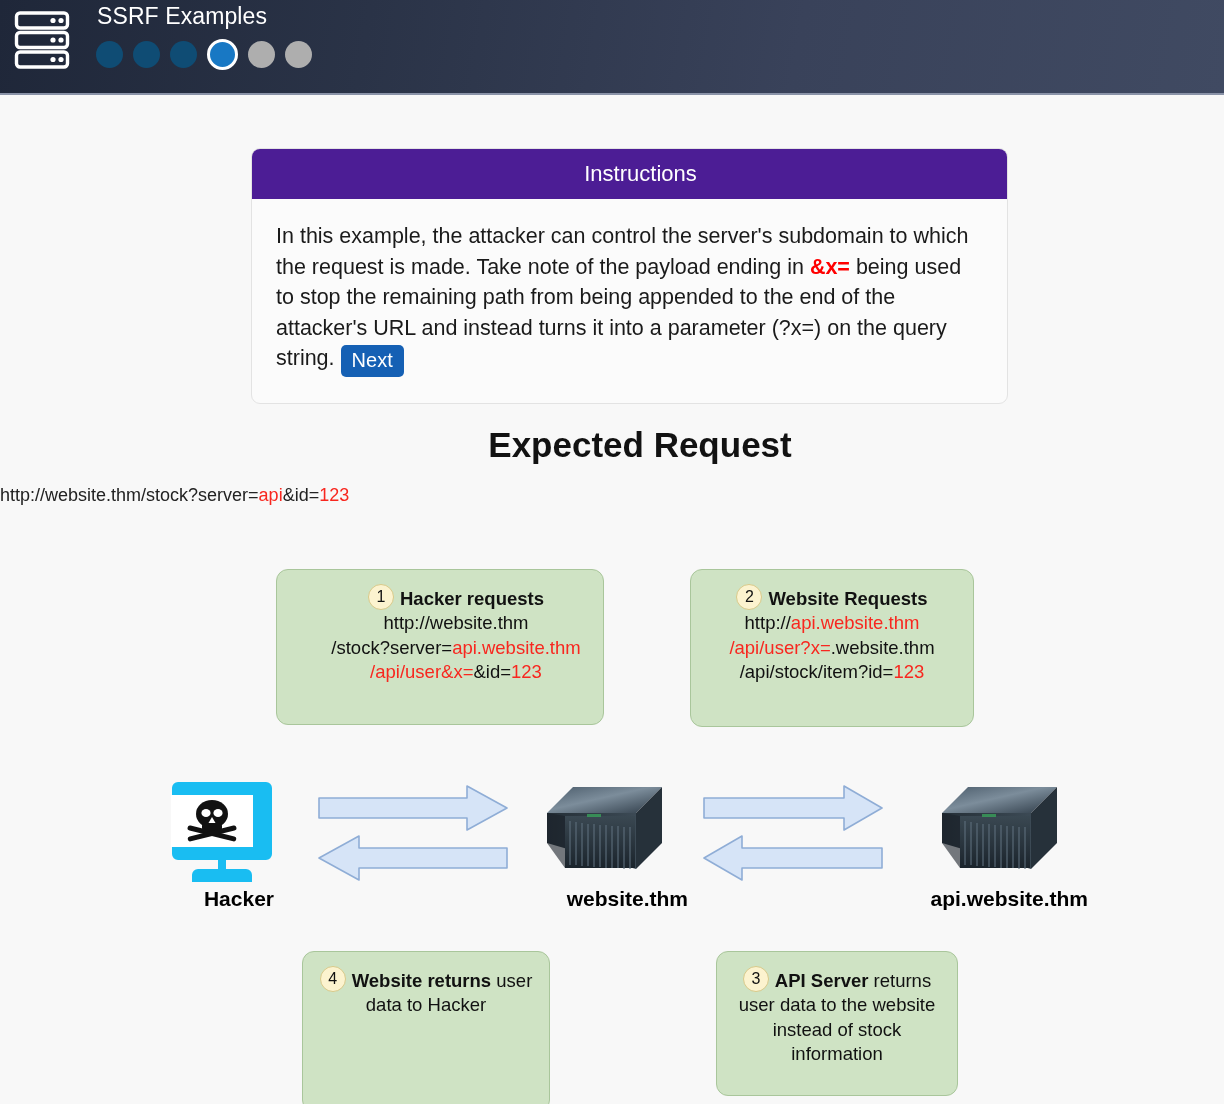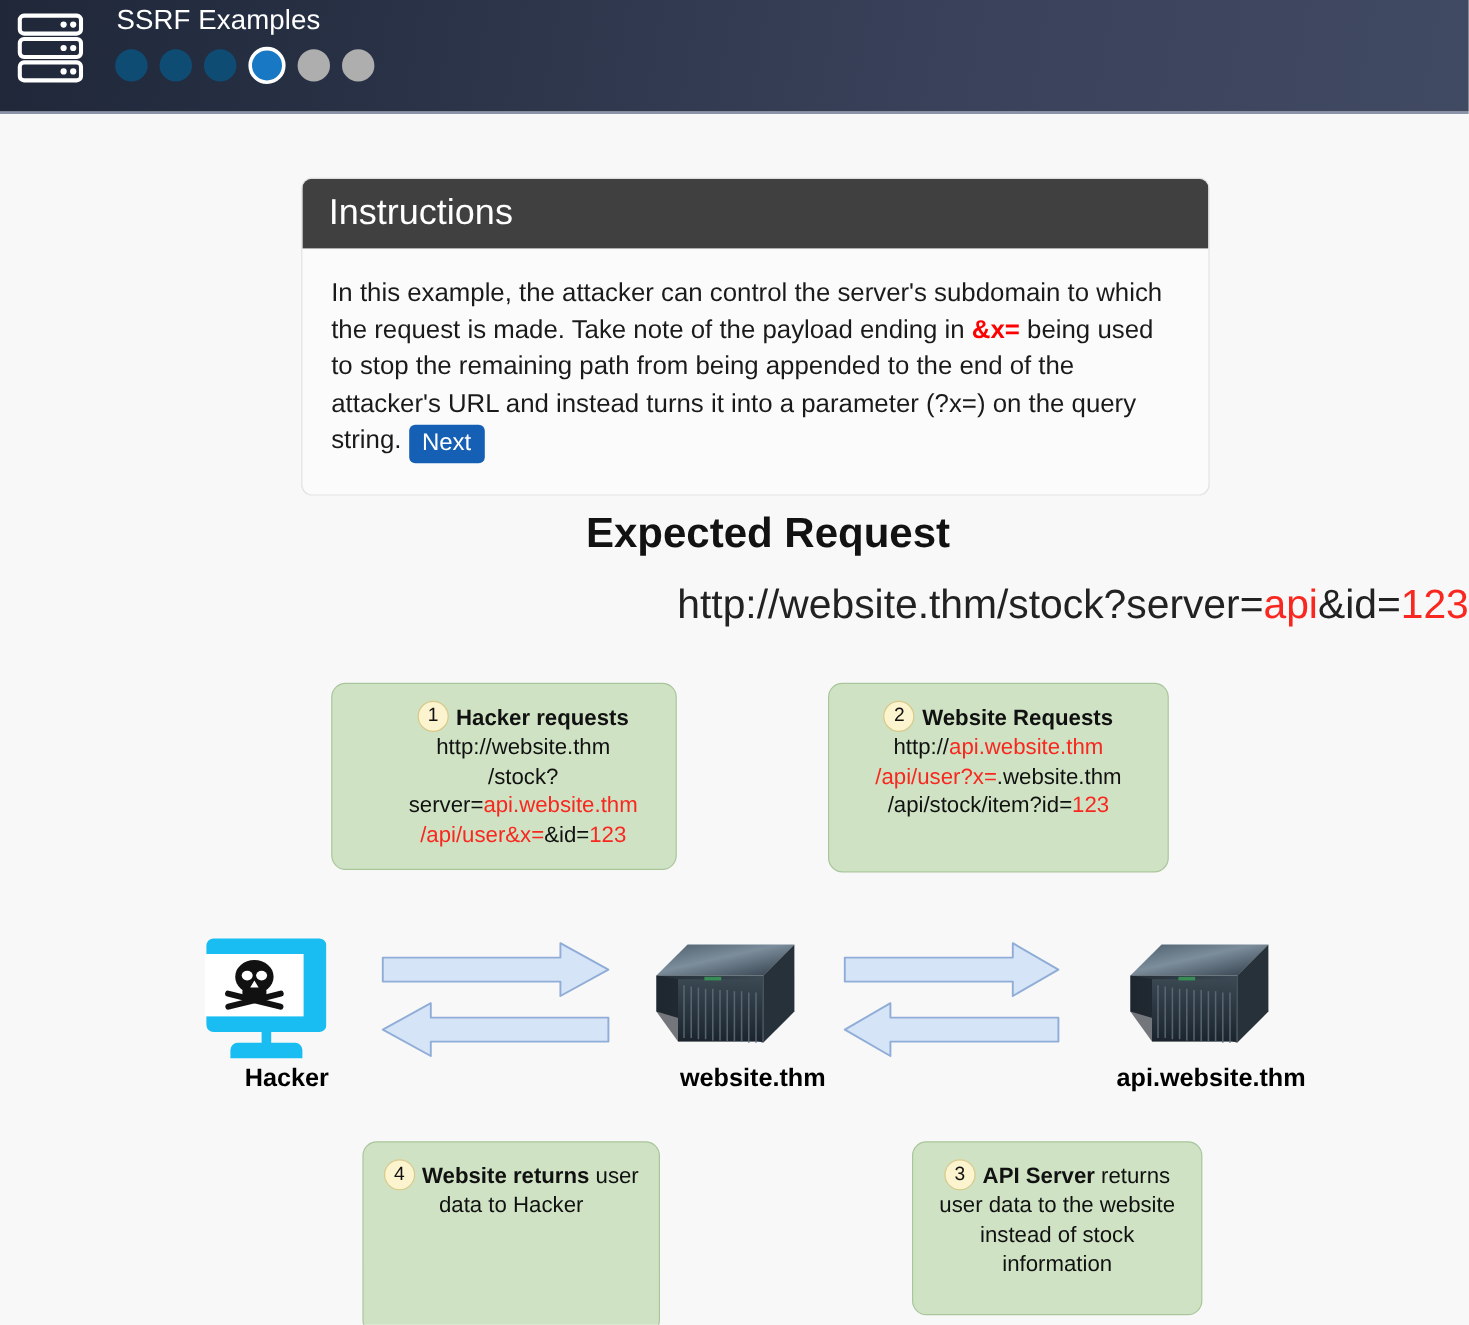--- a/index.html
+++ b/index.html
@@ -63,24 +63,25 @@
     position: absolute;
     left: 251px; top: 148px;
     width: 757px;
     border: 1px solid #e3e3e3;
     border-radius: 9px;
     background: #fbfbfb;
     box-sizing: border-box;
     overflow: hidden;
   }
   .instructions-header {
-    background: #404040;
+    background: #4c1d95;
     color: #ffffff;
-    font-size: 30px;
+    font-size: 22px;
     padding: 12px 0 12px 22px;
+    text-align: center;
   }
   .instructions-body {
     padding: 22px 24px 26px 24px;
     font-size: 21.5px;
     line-height: 1.42;
     color: #1a1a1a;
   }
   .instructions-body .hl { color: #ff0000; font-weight: bold; }
   .next-btn {
     display: inline-block;
@@ -106,22 +107,22 @@
     text-align: center;
     font-size: 35px;
     font-weight: bold;
     color: #121212;
     padding-left: 28px;
   }
   .diagram-url {
     position: absolute;
     left: 0; top: 485px;
     width: 1224px;
-    text-align: right;
-    font-size: 34px;
+    text-align: left;
+    font-size: 18px;
     color: #222222;
   }
   .red { color: #f8271f; }
 
   .note {
     position: absolute;
     background: #cfe3c4;
     border: 1px solid #a9c69b;
     border-radius: 12px;
     box-sizing: border-box;
@@ -140,24 +141,24 @@
     color: #111;
     font-size: 16px;
     text-align: center;
     vertical-align: 3px;
     margin-right: 6px;
     box-sizing: border-box;
   }
   .note b { font-weight: bold; }
   .note-inner { padding: 14px 8px 0 8px; }
 
-  .note1 { left: 276px; top: 569px; width: 288px; height: 156px; padding-left: 32px; }
+  .note1 { left: 276px; top: 569px; width: 328px; height: 156px; padding-left: 32px; }
   .note2 { left: 690px; top: 569px; width: 284px; height: 158px; }
   .note4 { left: 302px; top: 951px; width: 248px; height: 161px; }
-  .note3 { left: 760px; top: 951px; width: 242px; height: 145px; }
+  .note3 { left: 716px; top: 951px; width: 242px; height: 145px; }
 
   .node-label {
     position: absolute;
     text-align: right;
     font-size: 21px;
     font-weight: bold;
     color: #000000;
   }
 
   .hacker-icon { position: absolute; left: 152px; top: 776px; width: 120px; height: 106px; }

